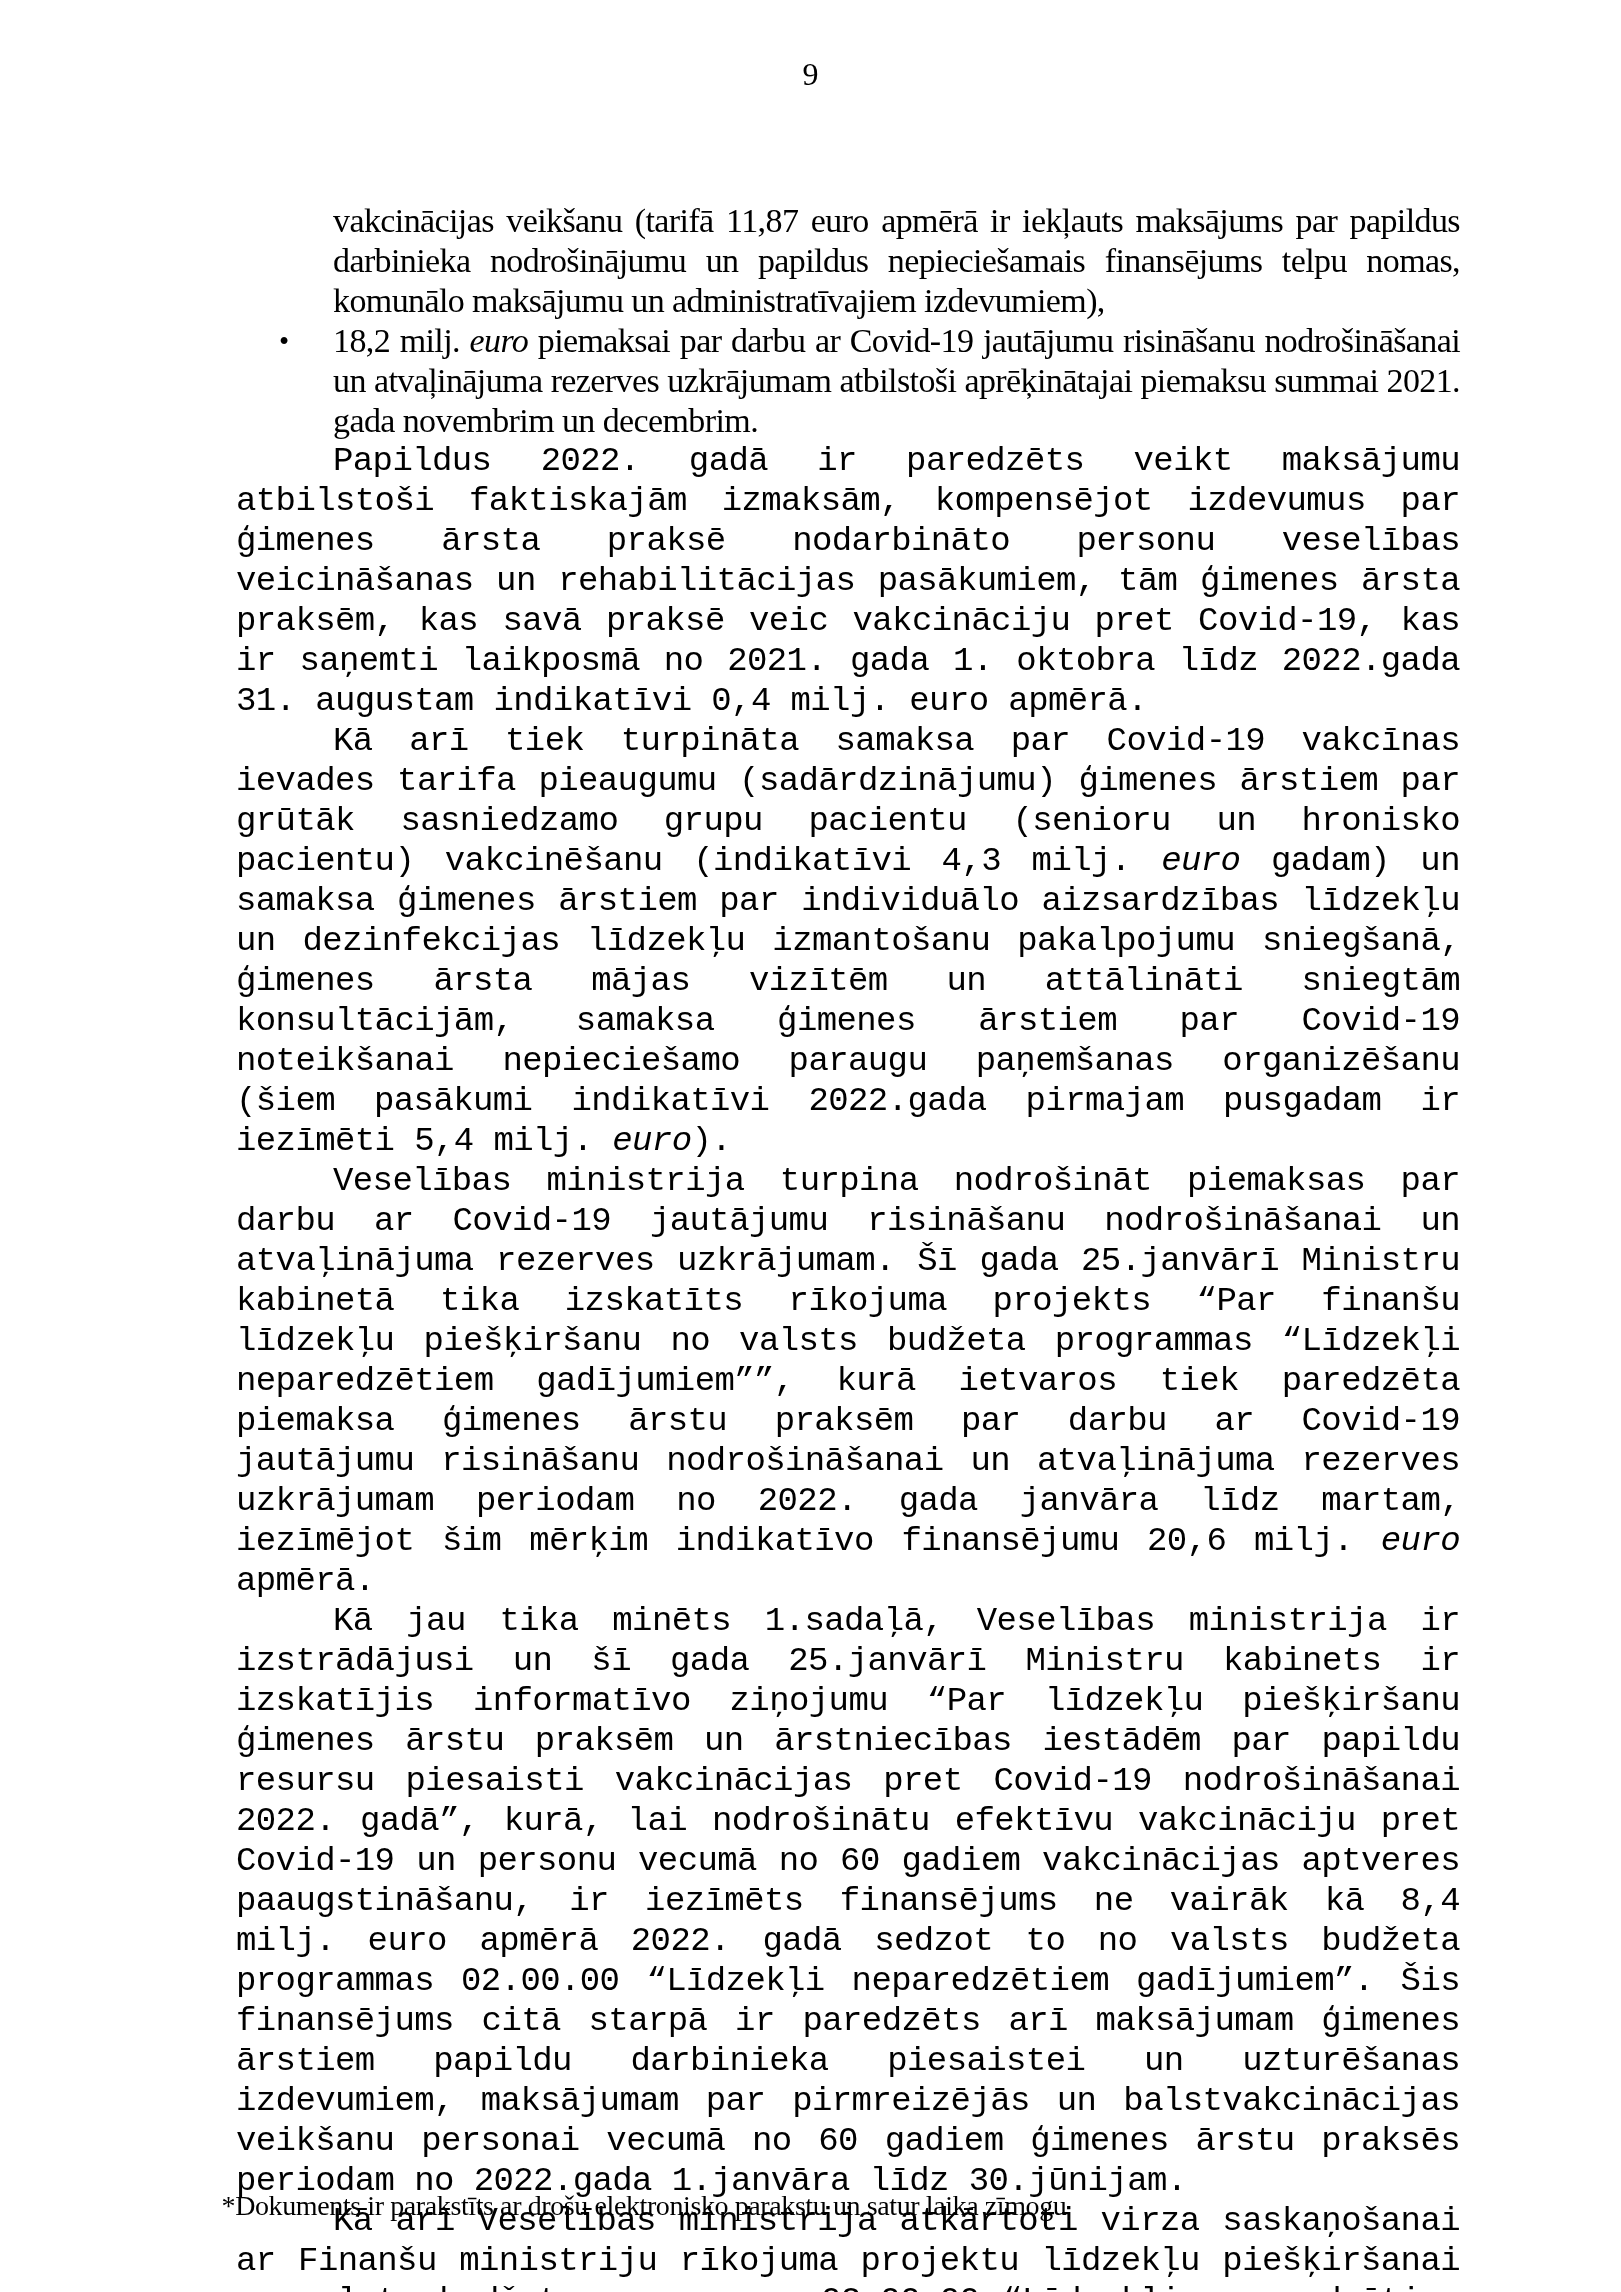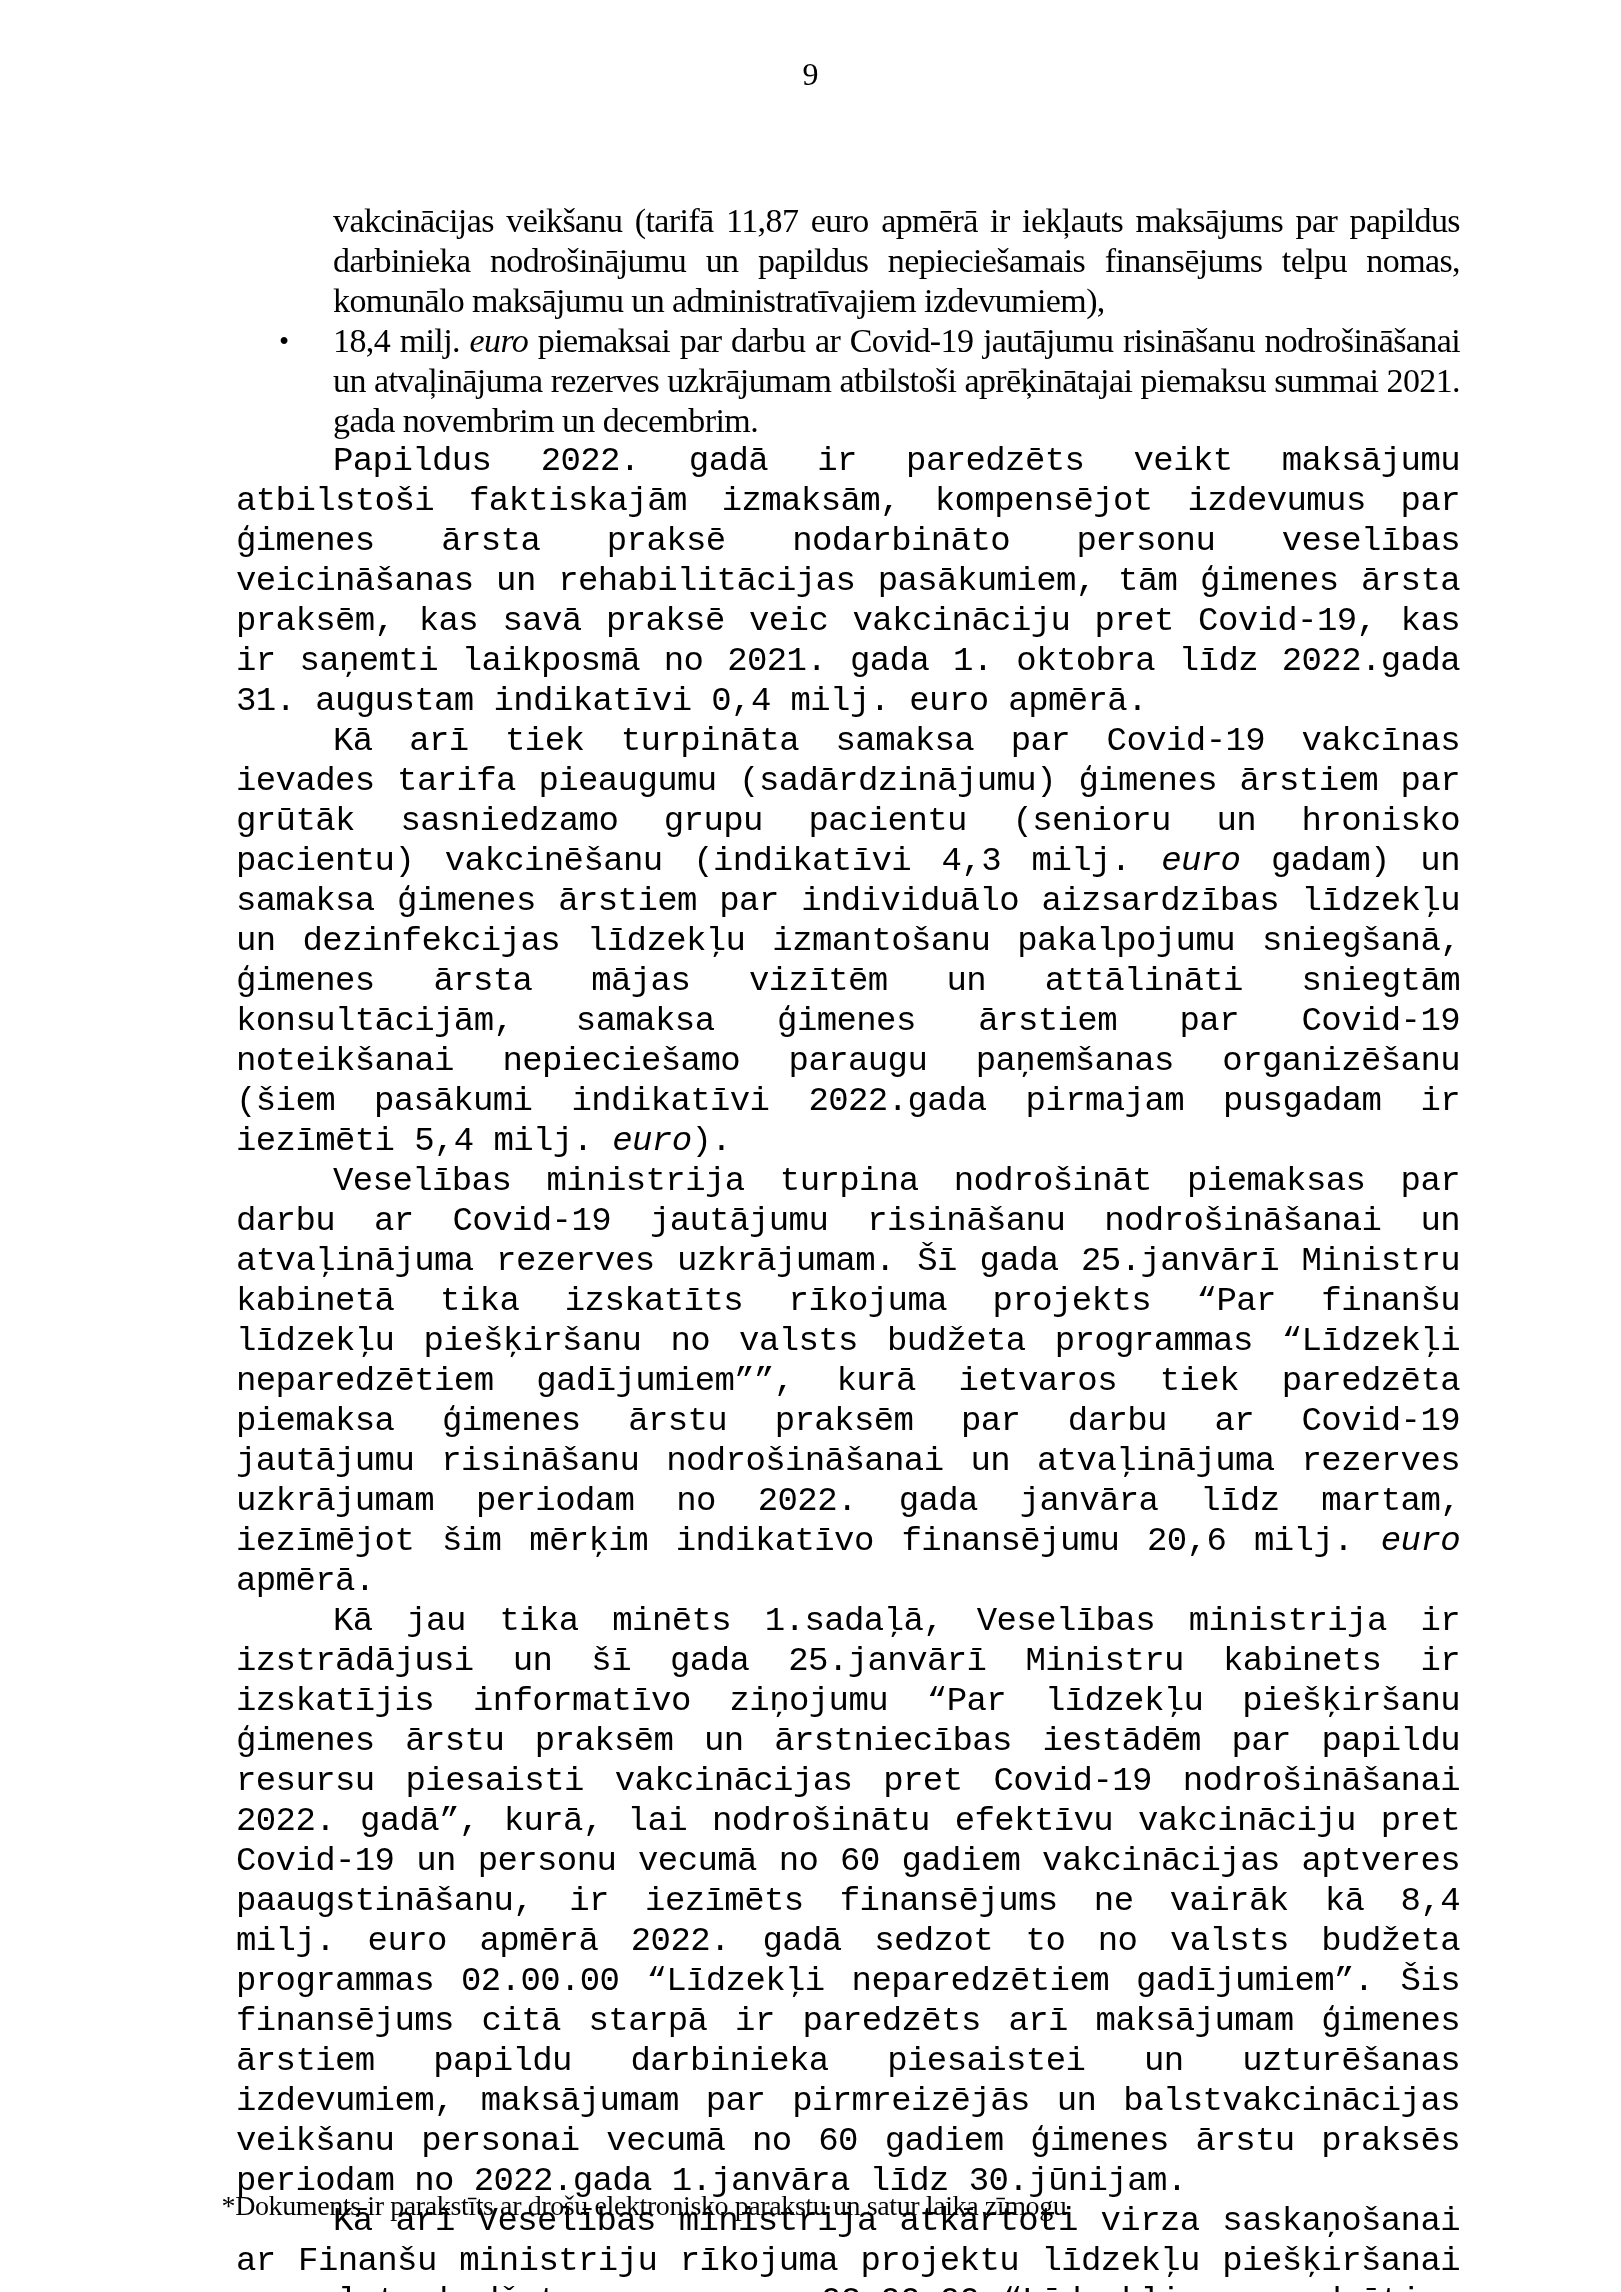--- a/index.html
+++ b/index.html
@@ -72,21 +72,21 @@
   </style>
 </head>
 <body>
 
 <div class="page-number">9</div>
 
 <div class="content">
   <p class="indent-block">vakcinācijas veikšanu (tarifā 11,87 euro apmērā ir iekļauts maksājums par papildus darbinieka nodrošinājumu un papildus nepieciešamais finansējums telpu nomas, komunālo maksājumu un administratīvajiem izdevumiem),</p>
 
   <p class="bullet-item">
-    <span class="bullet-dot">•</span><span>18,4 milj. </span><em>euro</em><span> piemaksai par darbu ar Covid-19 jautājumu risināšanu nodrošināšanai un atvaļinājuma rezerves uzkrājumam atbilstoši aprēķinātajai piemaksu summai 2021. gada novembrim un decembrim.</span>
+    <span class="bullet-dot">•</span><span>18,2 milj. </span><em>euro</em><span> piemaksai par darbu ar Covid-19 jautājumu risināšanu nodrošināšanai un atvaļinājuma rezerves uzkrājumam atbilstoši aprēķinātajai piemaksu summai 2021. gada novembrim un decembrim.</span>
   </p>
 
   <p class="para">
     <span>Papildus 2022. gadā ir paredzēts veikt maksājumu atbilstoši faktiskajām izmaksām, kompensējot izdevumus par ģimenes ārsta praksē nodarbināto personu veselības veicināšanas un rehabilitācijas pasākumiem, tām ģimenes ārsta praksēm, kas savā praksē veic vakcināciju pret Covid-19, kas ir saņemti laikposmā no 2021. gada 1. oktobra līdz 2022.gada 31. augustam indikatīvi 0,4 milj. euro apmērā.</span>
   </p>
 
   <p class="para">
     <span>Kā arī tiek turpināta samaksa par Covid-19 vakcīnas ievades tarifa pieaugumu (sadārdzinājumu) ģimenes ārstiem par grūtāk sasniedzamo grupu pacientu (senioru un hronisko pacientu) vakcinēšanu (indikatīvi 4,3 milj. </span><em>euro</em><span> gadam) un samaksa ģimenes ārstiem par individuālo aizsardzības līdzekļu un dezinfekcijas līdzekļu izmantošanu pakalpojumu sniegšanā, ģimenes ārsta mājas vizītēm un attālināti sniegtām konsultācijām, samaksa ģimenes ārstiem par Covid-19 noteikšanai nepieciešamo paraugu paņemšanas organizēšanu (šiem pasākumi indikatīvi 2022.gada pirmajam pusgadam ir iezīmēti 5,4 milj. </span><em>euro</em><span>).</span>
   </p>
 

